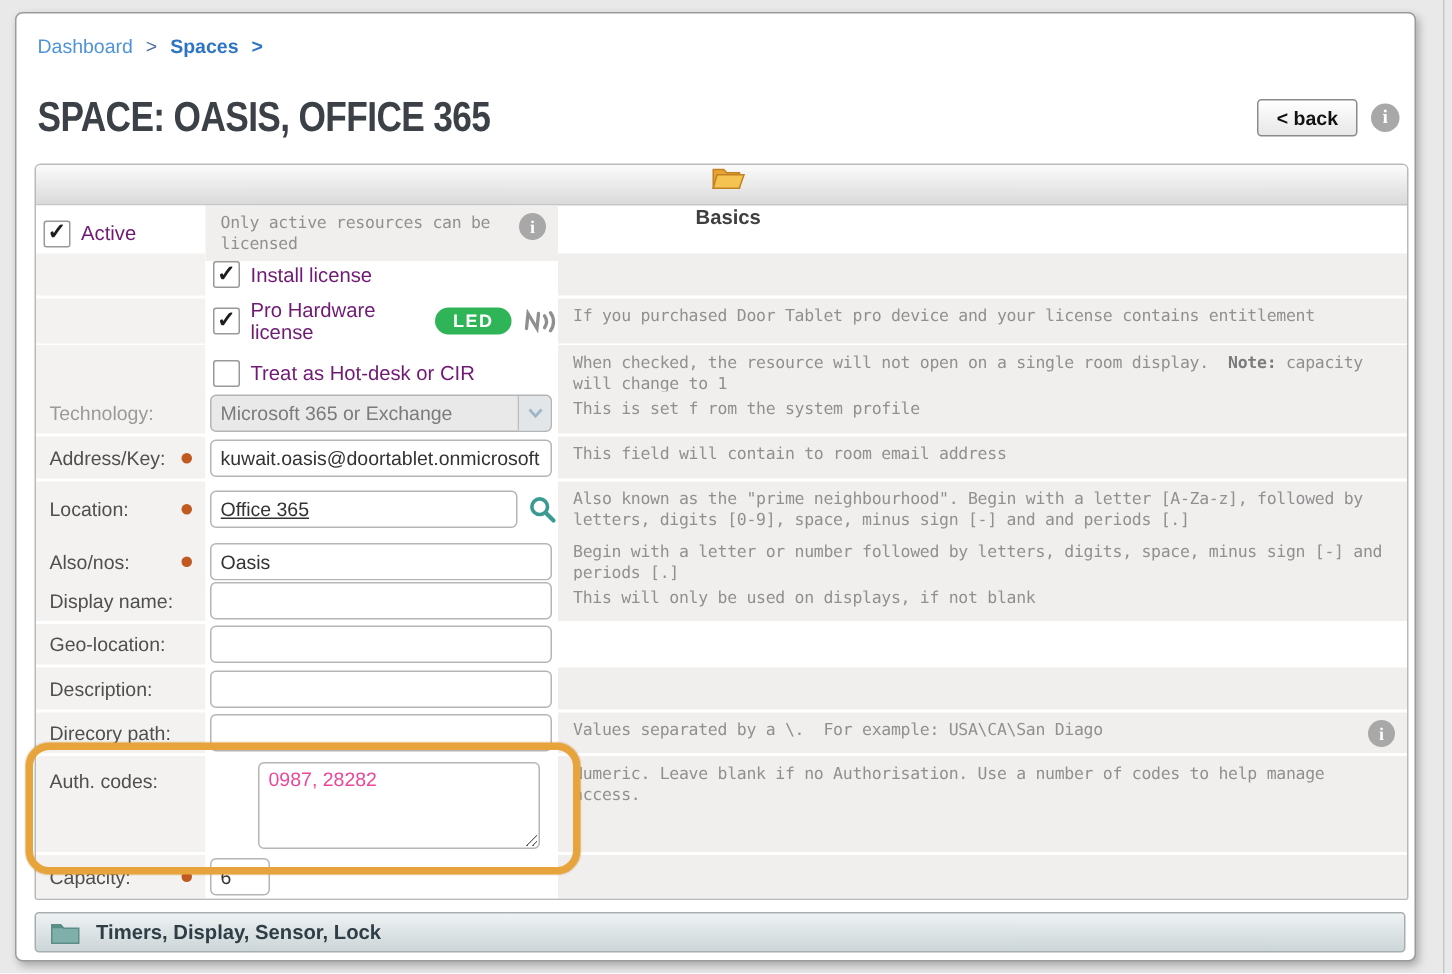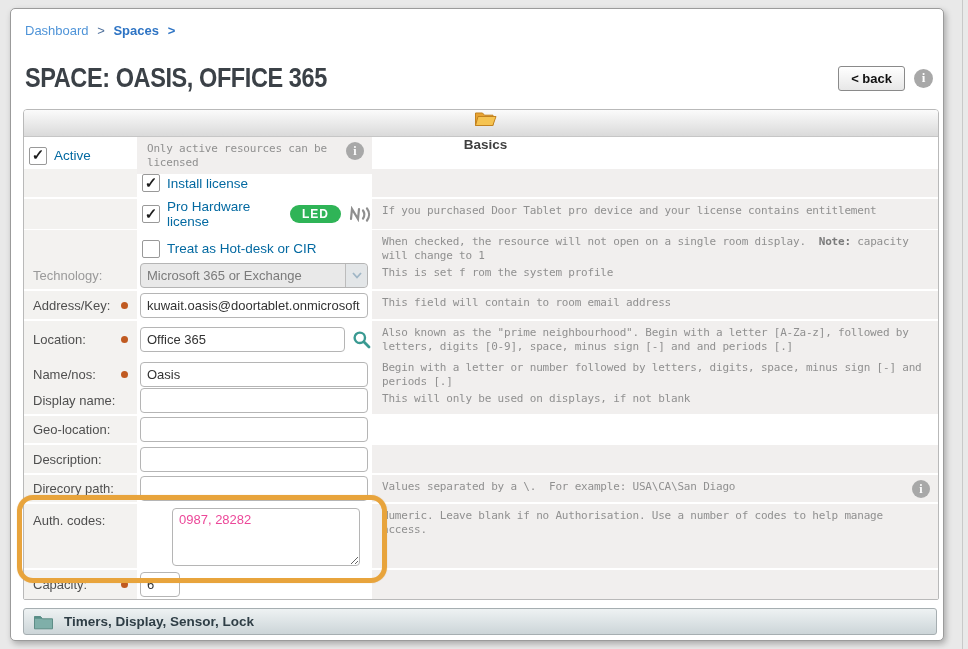--- a/index.html
+++ b/index.html
@@ -42,27 +42,27 @@
   .cell.help.has-info{padding-right:32px;}
   .help-text{font-family:"DejaVu Sans Mono",monospace;font-size:11px;letter-spacing:-.2px;
      line-height:14px;color:#909090;white-space:pre-wrap;}
   .help-note{font-weight:bold;color:#7b7b7b;}
   .help .info-icon{position:absolute;right:8px;top:5px;width:18px;height:18px;font-size:12px;}
   .req-dot{width:7px;height:7px;border-radius:50%;background:#c05a21;flex:0 0 auto;}
   
   .checkbox{width:16px;height:16px;border:1px solid #999;border-radius:2px;background:#fff;
      display:inline-flex;align-items:center;justify-content:center;cursor:pointer;flex:0 0 auto;margin-left:2px;}
   .checkbox .mark{font-size:15px;font-weight:bold;color:#1c1c1c;line-height:1;margin-top:-2px;}
-  .cb-label{font-size:13.5px;color:#0369a1;}
+  .cb-label{font-size:13.5px;color:#701a75;}
   .led-badge{background:#2fb457;color:#fff;font-size:12px;font-weight:bold;letter-spacing:1px;
      border-radius:11px;padding:3px 12px;line-height:1;margin-left:2px;}
   
   .tinput{font-family:"Liberation Sans",sans-serif;font-size:13px;color:#333;height:25px;width:228px;
      border:1px solid #b5b5b5;border-radius:4px;padding:0 6px;box-sizing:border-box;background:#fff;}
-  .tinput.short{width:230px;}
+  .tinput.short{width:230px;text-decoration:underline;}
   .tinput.tiny{width:40px;}
   .sel{width:228px;height:25px;background:#e9e9e9;border:1px solid #b5b5b5;border-radius:4px;
      display:flex;align-items:center;box-sizing:border-box;color:#7b7b7b;font-size:13px;cursor:default;}
   .sel-text{flex:1;padding-left:6px;white-space:nowrap;overflow:hidden;}
   .sel-arrow{width:21px;align-self:stretch;border-left:1px solid #bcbcbc;display:flex;align-items:center;justify-content:center;background:#e3e6e8;border-radius:0 4px 4px 0;}
   textarea.tarea{font-family:"Liberation Sans",sans-serif;font-size:13px;color:#ec4899;width:188px;height:58px;
      border:1px solid #b5b5b5;border-radius:4px;padding:3px 6px;box-sizing:border-box;resize:both;margin-top:4px;margin-left:32px;}
   .row-auth .cell.label{align-items:flex-start;padding-top:9px;}
   .row-auth .cell.field{align-items:flex-start;}
   
@@ -206,21 +206,21 @@
             <line x1="11.8" y1="11.8" x2="17" y2="17" stroke="#3a9a92" stroke-width="2.8" stroke-linecap="round"></line>
           </svg>
         </div>
         <div class="cell help">
             <span class="help-text">Also known as the "prime neighbourhood". Begin with a letter [A-Za-z], followed by letters, digits [0-9], space, minus sign [-] and and periods [.]</span>
           </div>
       </div>
 
       <div class="row" style="height:31px">
         <div class="cell label">
-            <span>Name/nos:</span>
+            <span>Also/nos:</span>
             <span class="req-dot"></span>
           </div>
         <div class="cell field">
           <input class="tinput" value="Oasis" style="">
         </div>
         <div class="cell help">
             <span class="help-text">Begin with a letter or number followed by letters, digits, space, minus sign [-] and periods [.]</span>
           </div>
       </div>
 

